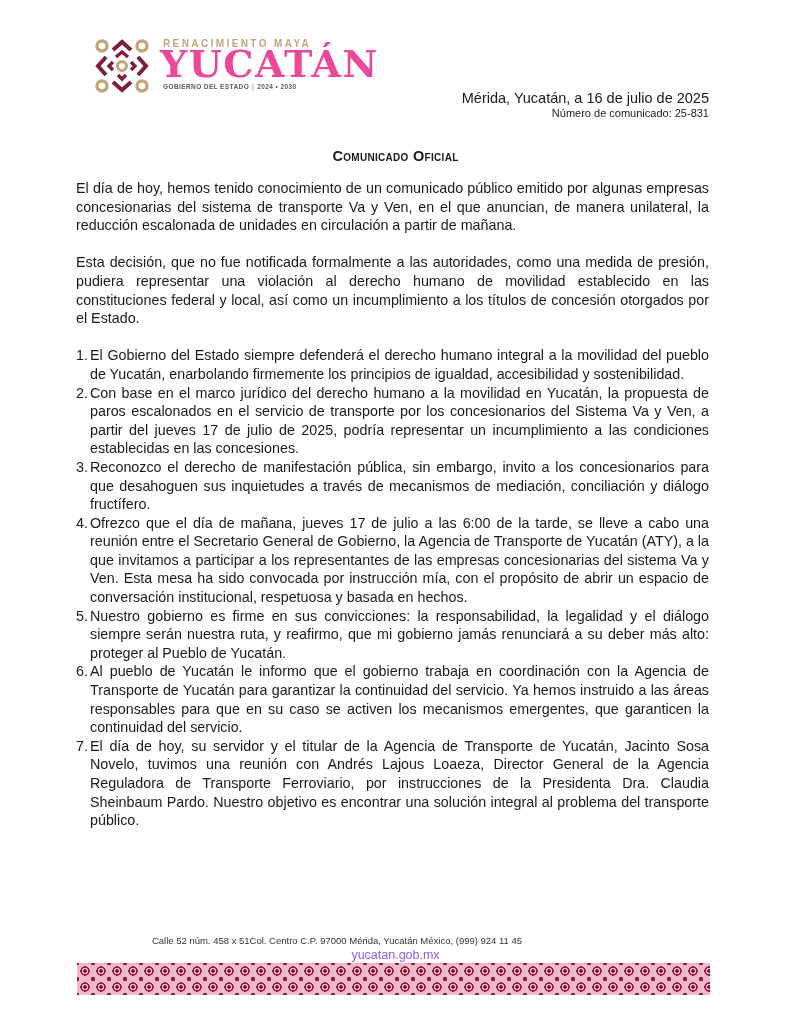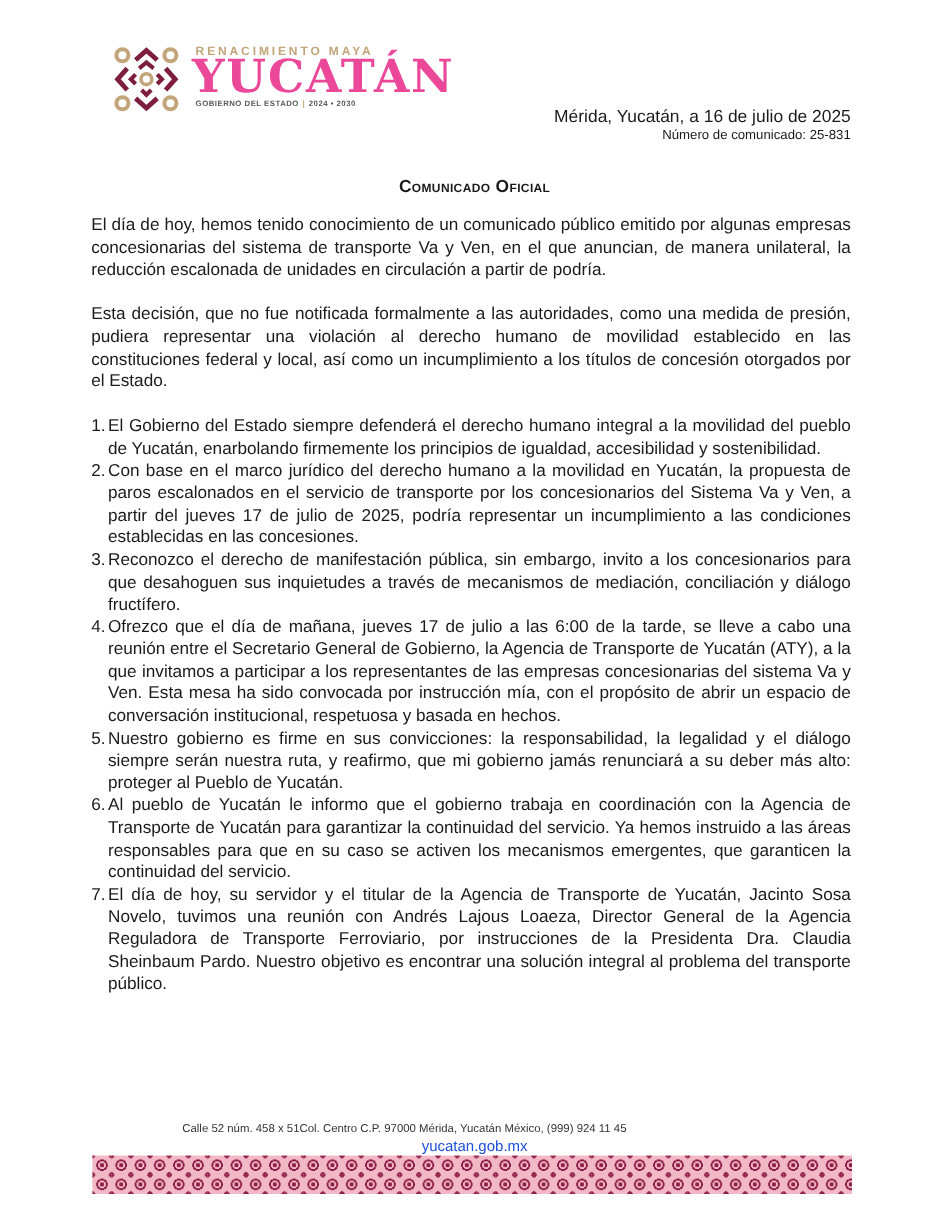--- a/index.html
+++ b/index.html
@@ -133,21 +133,21 @@
       color: #333;
       white-space: nowrap;
     }
     .footer-site {
       position: absolute;
       left: 0;
       width: 791px;
       top: 948px;
       text-align: center;
       font-size: 12.5px;
-      color: #1d4ed8;
+      color: #8b5cf6;
     }
     .footer-band {
       position: absolute;
       left: 77px;
       top: 963px;
       width: 633px;
       height: 32px;
       background-color: #f2b8c6;
       background-image:
         radial-gradient(circle at 50% 50%, #8c1c46 0 1.6px, transparent 2px),
@@ -187,21 +187,21 @@
     <span>GOBIERNO DEL ESTADO</span><span class="sep">|</span><span>2024 • 2030</span>
   </div>
 </div>
 
 <div class="place-date">Mérida, Yucatán, a 16 de julio de 2025</div>
 <div class="comm-number">Número de comunicado: 25-831</div>
 
 <div class="doc-title">Comunicado Oficial</div>
 
 <div class="content">
-  <p>El día de hoy, hemos tenido conocimiento de un comunicado público emitido por algunas empresas concesionarias del sistema de transporte Va y Ven, en el que anuncian, de manera unilateral, la reducción escalonada de unidades en circulación a partir de podría.</p>
+  <p>El día de hoy, hemos tenido conocimiento de un comunicado público emitido por algunas empresas concesionarias del sistema de transporte Va y Ven, en el que anuncian, de manera unilateral, la reducción escalonada de unidades en circulación a partir de mañana.</p>
   <p>Esta decisión, que no fue notificada formalmente a las autoridades, como una medida de presión, pudiera representar una violación al derecho humano de movilidad establecido en las constituciones federal y local, así como un incumplimiento a los títulos de concesión otorgados por el Estado.</p>
   <ol class="points">
     <li><span class="num">1.</span><span>El Gobierno del Estado siempre defenderá el derecho humano integral a la movilidad del pueblo de Yucatán, enarbolando firmemente los principios de igualdad, accesibilidad y sostenibilidad.</span></li>
     <li><span class="num">2.</span><span>Con base en el marco jurídico del derecho humano a la movilidad en Yucatán, la propuesta de paros escalonados en el servicio de transporte por los concesionarios del Sistema Va y Ven, a partir del jueves 17 de julio de 2025, podría representar un incumplimiento a las condiciones establecidas en las concesiones.</span></li>
     <li><span class="num">3.</span><span>Reconozco el derecho de manifestación pública, sin embargo, invito a los concesionarios para que desahoguen sus inquietudes a través de mecanismos de mediación, conciliación y diálogo fructífero.</span></li>
     <li><span class="num">4.</span><span>Ofrezco que el día de mañana, jueves 17 de julio a las 6:00 de la tarde, se lleve a cabo una reunión entre el Secretario General de Gobierno, la Agencia de Transporte de Yucatán (ATY), a la que invitamos a participar a los representantes de las empresas concesionarias del sistema Va y Ven. Esta mesa ha sido convocada por instrucción mía, con el propósito de abrir un espacio de conversación institucional, respetuosa y basada en hechos.</span></li>
     <li><span class="num">5.</span><span>Nuestro gobierno es firme en sus convicciones: la responsabilidad, la legalidad y el diálogo siempre serán nuestra ruta, y reafirmo, que mi gobierno jamás renunciará a su deber más alto: proteger al Pueblo de Yucatán.</span></li>
     <li><span class="num">6.</span><span>Al pueblo de Yucatán le informo que el gobierno trabaja en coordinación con la Agencia de Transporte de Yucatán para garantizar la continuidad del servicio. Ya hemos instruido a las áreas responsables para que en su caso se activen los mecanismos emergentes, que garanticen la continuidad del servicio.</span></li>
     <li><span class="num">7.</span><span>El día de hoy, su servidor y el titular de la Agencia de Transporte de Yucatán, Jacinto Sosa Novelo, tuvimos una reunión con Andrés Lajous Loaeza, Director General de la Agencia Reguladora de Transporte Ferroviario, por instrucciones de la Presidenta Dra. Claudia Sheinbaum Pardo. Nuestro objetivo es encontrar una solución integral al problema del transporte público.</span></li>
   </ol>

